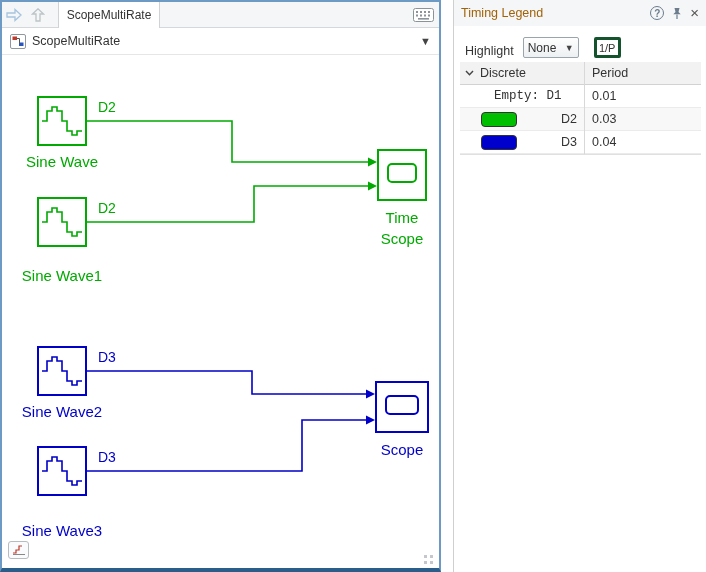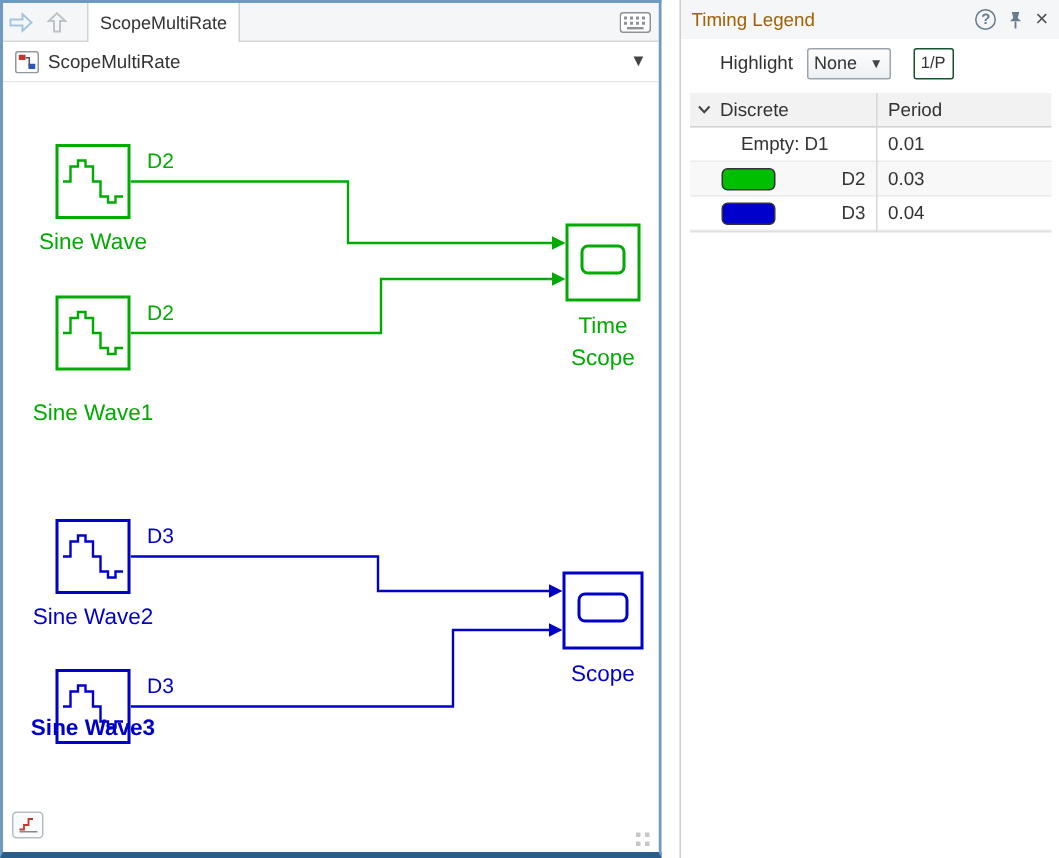--- a/index.html
+++ b/index.html
@@ -51,40 +51,40 @@
            display:flex; flex-direction:column; }
   .phead { height:26px; background:#f5f6f7; display:flex; align-items:center;
            padding:0 7px; flex:none; }
   .phead .title { font-size:12.5px; color:#a16207; }
   .picons { margin-left:auto; display:flex; align-items:center; gap:7px; }
   .help { width:14px; height:14px; border:1.4px solid #6b7c8d; border-radius:50%;
           color:#6b7c8d; font-size:10px; font-weight:bold; display:flex;
           align-items:center; justify-content:center; }
   .close { font-size:15px; color:#555; line-height:14px; }
 
-  .hl-row { height:32px; display:flex; align-items:center; gap:9px; padding:0 26px; flex:none; }
+  .hl-row { height:32px; display:flex; align-items:flex-end; gap:9px; padding:0 11px; flex:none; }
   .hl-label { font-size:12.5px; color:#333; }
   .dropdown { width:56px; height:21px; border:1px solid #9aa4ad; border-radius:2px;
               background:linear-gradient(#fefefe,#edf0f2); display:flex; align-items:center;
               font-size:12px; color:#333; padding:0 4px; }
   .dd-caret { margin-left:auto; font-size:9px; color:#444; }
-  .pbtn { width:27px; height:21px; border:1px solid #14532d; border-radius:2px;
+  .pbtn { width:27px; height:21px; border:3px solid #14532d; border-radius:2px;
           background:#fff; font-size:11px; color:#333; display:flex;
           align-items:center; justify-content:center; margin-left:6px; }
 
   .ltable { margin:4px 5px 0 6px; position:relative; font-size:12.5px; color:#333;
             border-bottom:1px solid #e0e0e0; }
   .coldiv { position:absolute; left:124px; top:0; bottom:0; border-left:1px solid #d8d8d8; }
   .trow { display:flex; height:23px; align-items:center; border-bottom:1px solid #ebebeb; }
   .thead { background:#f2f2f2; font-weight:normal; border-bottom:1px solid #d2d2d2; }
   .c1 { width:124px; display:flex; align-items:center; height:100%; }
   .c2 { flex:1; padding-left:8px; }
   .chev { margin:0 6px 0 5px; }
   .alt { background:#f8f8f8; }
-  .indent { padding-left:34px; }
+  .indent { padding-left:34px;font-family:Liberation Mono, monospace; }
   .swatch { width:36px; height:15px; border:1px solid #333; border-radius:4px;
             margin-left:21px; }
   .rlabel { margin-left:auto; margin-right:7px; }
 </style>
 </head>
 <body>
 
 <div class="app">
 
   <div class="editor">
@@ -173,21 +173,21 @@
       </div>
       <div class="rate tb" style="left:96px; top:294px;">D3</div>
       <div class="blabel tb" style="left:0; width:120px; top:346px;">Sine Wave2</div>
 
       <div class="block b" style="left:35px; top:391px;">
         <svg width="46" height="46" viewBox="0 0 46 46">
           <path d="M3,23 H8 V13 H13 V9 H18 V13 H23 V23 H28 V33 H33 V37 H38 V33 H43" fill="none" stroke="currentColor" stroke-width="1.6"></path>
         </svg>
       </div>
       <div class="rate tb" style="left:96px; top:394px;">D3</div>
-      <div class="blabel tb" style="left:0; width:120px; top:420px;font-weight:bold;">Sine Wave3</div>
+      <div class="blabel tb" style="left:0; width:120px; top:465px;">Sine Wave3</div>
 
       <div class="block b" style="left:373px; top:326px; width:54px; height:52px;">
         <div class="screen"></div>
       </div>
       <div class="blabel tb" style="left:360px; width:80px; top:384px;">Scope</div>
 
       <div class="badge">
         <svg width="14" height="12" viewBox="0 0 14 12">
           <path d="M1,9 H4 V6 H7 V2 H10" stroke="#c0392b" fill="none" stroke-width="1.2"></path>
           <path d="M1,10.5 H13" stroke="#888" stroke-width="1"></path>

